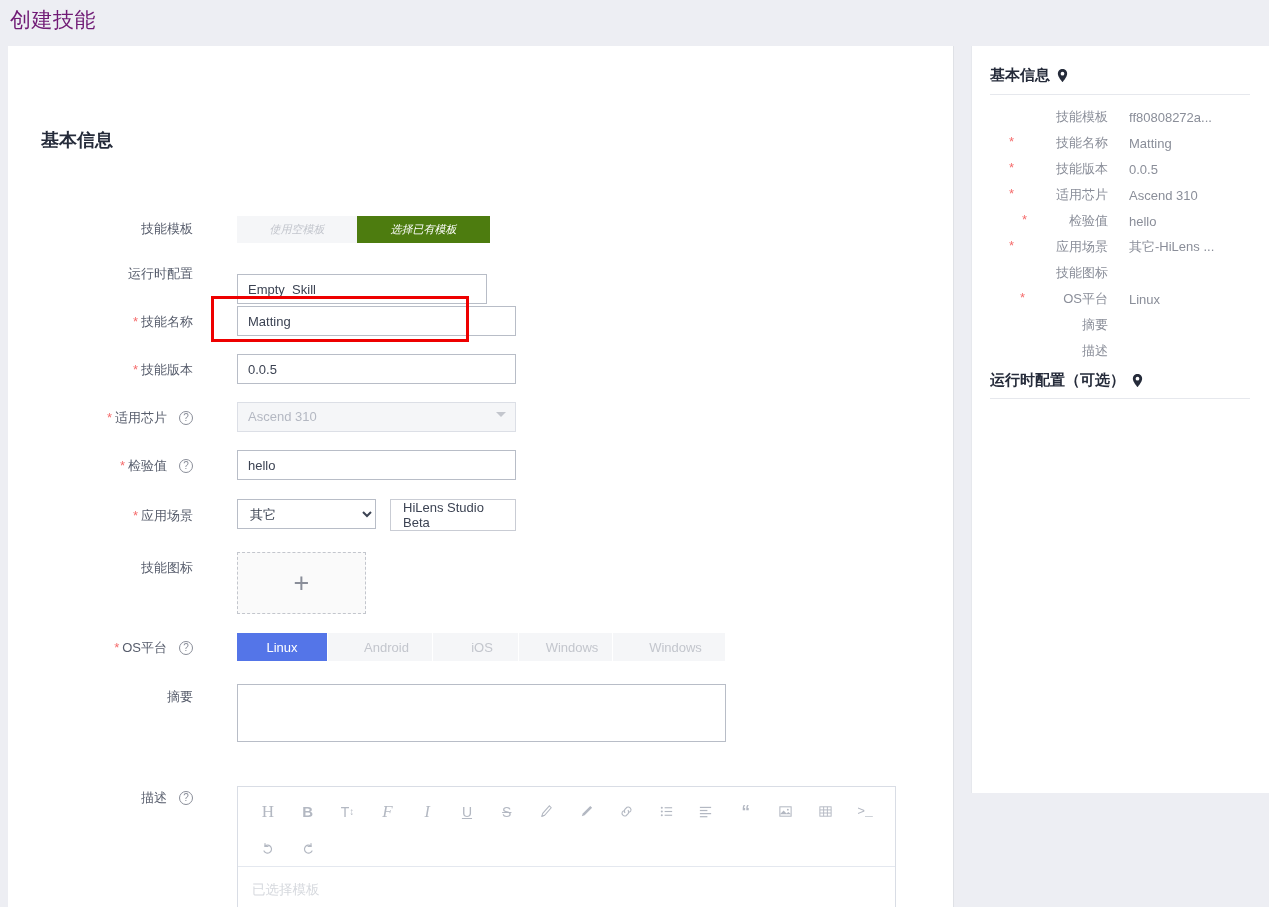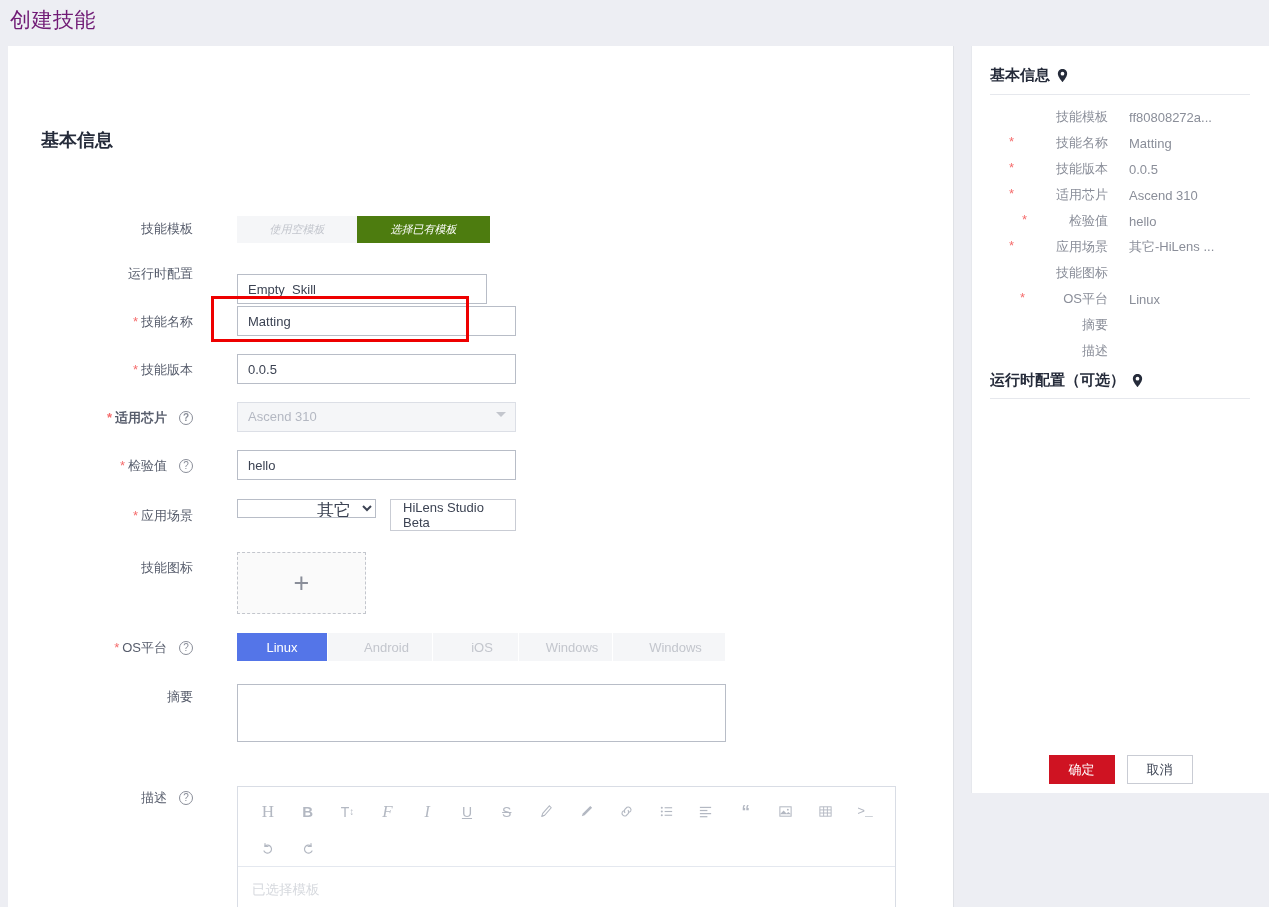--- a/index.html
+++ b/index.html
@@ -115,29 +115,28 @@
     left: 203px; top: 250px;
     width: 258px; height: 46px;
     border: 3px solid #ee0000;
     pointer-events: none;
     z-index: 5;
   }
 
   
   .sel {
     position: absolute;
-    height: 19px;
+    height: 30px;
     border: 1px solid #b8bdc7;
     background: #fff;
-    font-size: 17px;
+    font-size: 13px;
     color: #3c4353;
     padding: 0 8px;
     font-family: inherit;
     outline: none;
-    text-align: right;
   }
   .tag-btn {
     position: absolute;
     height: 32px;
     border: 1px solid #c9ccd4;
     background: #fff;
     font-size: 13px;
     color: #3c4353;
     display: flex; align-items: center; justify-content: center;
     padding: 0 12px;
@@ -287,21 +286,21 @@
     <input class="inp" style="left: 229px; top: 0px; width: 279px;" value="Matting">
   </div>
   <div id="highlight-box"></div>
 
   <div class="form-row" style="top:308px;">
     <div class="lbl" style="top:7px;"><span class="req">*</span><span>技能版本</span></div>
     <input class="inp" style="left: 229px; top: 0px; width: 279px;" value="0.0.5">
   </div>
 
   <div class="form-row" style="top:356px;">
-    <div class="lbl" style="top:7px;font-weight:bold;"><span class="req">*</span><span>适用芯片</span><span class="help">?</span></div>
+    <div class="lbl" style="top:7px;"><span class="req">*</span><span>适用芯片</span><span class="help">?</span></div>
     <div class="inp disabled" style="left:229px; top:0; width:279px;">
       <span>Ascend 310</span>
       <span style="position:absolute; right:9px; top:9px; width:0;height:0;border-left:5px solid transparent;border-right:5px solid transparent;border-top:5px solid #c3c6cd;"></span>
     </div>
   </div>
 
   <div class="form-row" style="top:404px;">
     <div class="lbl" style="top:7px;"><span class="req">*</span><span>检验值</span><span class="help">?</span></div>
     <input class="inp" style="left: 229px; top: 0px; width: 279px;" value="hello">
   </div>
@@ -484,18 +483,14 @@
     <span>运行时配置（可选）</span>
     <span class="pin-icon">
       <svg width="13" height="15" viewBox="0 0 14 16" fill="#252b3a">
         <path d="M7 1 C4.2 1 2 3.2 2 6 C2 9.5 7 15 7 15 C7 15 12 9.5 12 6 C12 3.2 9.8 1 7 1 Z"></path>
         <circle cx="7" cy="6" r="2" fill="#ffffff"></circle>
       </svg>
     </span>
   </div>
   <div class="side-rule" id="side-rule-2"></div>
 
-  <div id="side-actions">
-    <div class="btn primary">确定</div>
-    <div class="btn ghost">取消</div>
-  </div>
 
 </div>
 
 </body></html>

